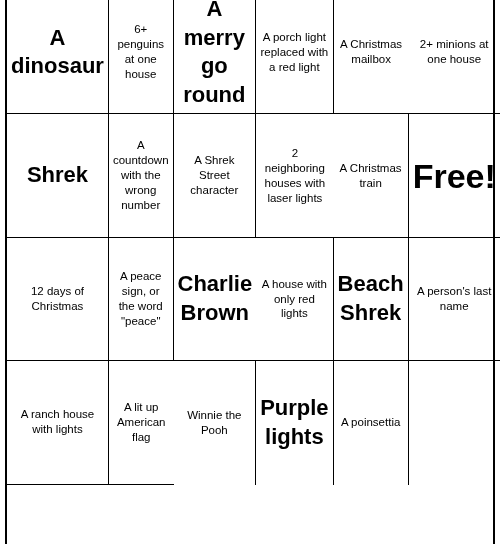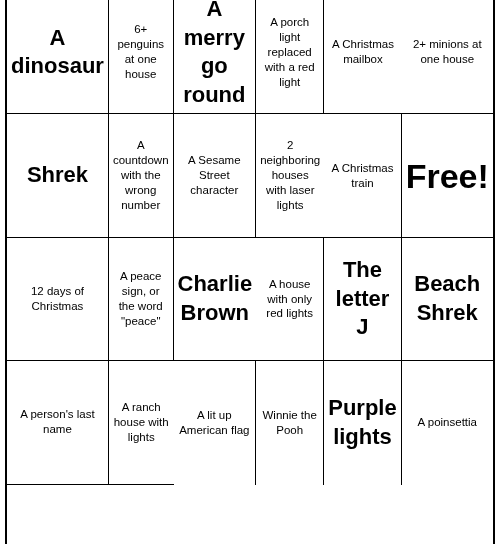--- a/index.html
+++ b/index.html
@@ -113,21 +113,21 @@
       <div class="bingo-cell">
         <span class="cell-text">2+ minions at one house</span>
       </div>
       <div class="bingo-cell large-text">
         <span class="cell-text">Shrek</span>
       </div>
       <div class="bingo-cell">
         <span class="cell-text">A countdown with the wrong number</span>
       </div>
       <div class="bingo-cell">
-        <span class="cell-text">A Sesame Street character</span>
+        <span class="cell-text">A Shrek Street character</span>
       </div>
       <div class="bingo-cell">
         <span class="cell-text">2 neighboring houses with laser lights</span>
       </div>
       <div class="bingo-cell">
         <span class="cell-text">A Christmas train</span>
       </div>
       <div class="bingo-cell free">
         <span class="cell-text">Free!</span>
       </div>
@@ -135,23 +135,20 @@
         <span class="cell-text">12 days of Christmas</span>
       </div>
       <div class="bingo-cell">
         <span class="cell-text">A peace sign, or the word "peace"</span>
       </div>
       <div class="bingo-cell large-text">
         <span class="cell-text">Charlie Brown</span>
       </div>
       <div class="bingo-cell">
         <span class="cell-text">A house with only red lights</span>
-      </div>
-      <div class="bingo-cell large-text">
-        <span class="cell-text">The letter J</span>
       </div>
       <div class="bingo-cell large-text">
         <span class="cell-text">Beach Shrek</span>
       </div>
       <div class="bingo-cell">
         <span class="cell-text">A person's last name</span>
       </div>
       <div class="bingo-cell">
         <span class="cell-text">A ranch house with lights</span>
       </div>

